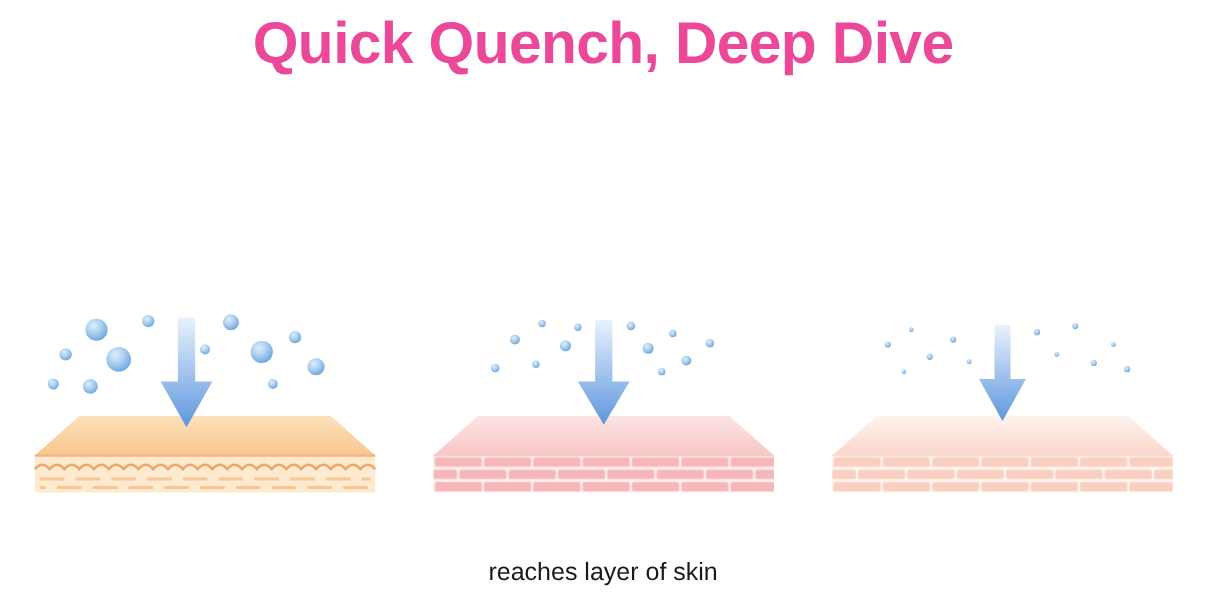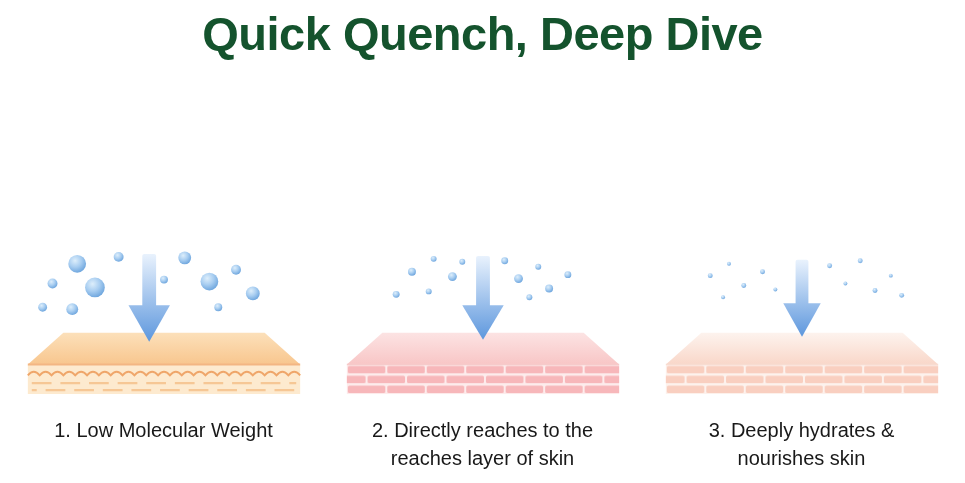--- a/index.html
+++ b/index.html
@@ -5,21 +5,21 @@
   html, body { margin:0; padding:0; background:#ffffff; }
   body {
     width:965px; height:483px; overflow:hidden;
     font-family:"Liberation Sans", sans-serif;
   }
   .page { width:965px; height:483px; display:flex; flex-direction:column; background:#ffffff; }
   .title {
     margin:0; padding-top:8px;
     text-align:center;
     font-size:47px; font-weight:800; letter-spacing:-0.5px;
-    color:#14532d; line-height:1.1;
+    color:#ec4899; line-height:1.1;
   }
   .panels {
     display:flex; justify-content:space-around; align-items:flex-start;
     margin-top:188px; padding:0 4px;
   }
   .panel {
     width:320px; margin:0;
     display:flex; flex-direction:column; align-items:center;
   }
   .illo { display:block; }
@@ -76,21 +76,21 @@
           <circle cx="57" cy="62" r="6"></circle>
           <circle cx="171" cy="10" r="6.5"></circle>
           <circle cx="150" cy="32" r="4"></circle>
           <circle cx="196" cy="34" r="9"></circle>
           <circle cx="223" cy="22" r="5"></circle>
           <circle cx="240" cy="46" r="7"></circle>
           <circle cx="205" cy="60" r="4"></circle>
         </g>
       </svg>
       <figcaption class="caption">
-        <span>1. Low Molecular Weight</span><br>
+        <br>
       </figcaption>
     </figure>
 
     <figure class="panel">
       <svg class="illo" viewBox="0 0 300 150" width="300" height="148" role="img">
         <defs>
           <radialGradient id="drop2" cx="0.38" cy="0.32" r="0.8">
             <stop offset="0" stop-color="#ddeefb"></stop>
             <stop offset="0.45" stop-color="#a9cef1"></stop>
             <stop offset="1" stop-color="#5d9ad8"></stop>
@@ -128,21 +128,21 @@
           <circle cx="129" cy="14" r="3"></circle>
           <circle cx="172" cy="13" r="3.5"></circle>
           <circle cx="186" cy="31" r="4.5"></circle>
           <circle cx="206" cy="19" r="3"></circle>
           <circle cx="217" cy="41" r="4"></circle>
           <circle cx="236" cy="27" r="3.5"></circle>
           <circle cx="197" cy="50" r="3"></circle>
         </g>
       </svg>
       <figcaption class="caption">
-        <span>2. Directly reaches to the</span><br>
+        <br>
         <span>reaches layer of skin</span>
       </figcaption>
     </figure>
 
     <figure class="panel">
       <svg class="illo" viewBox="0 0 300 150" width="300" height="148" role="img">
         <defs>
           <radialGradient id="drop3" cx="0.38" cy="0.32" r="0.8">
             <stop offset="0" stop-color="#ddeefb"></stop>
             <stop offset="0.45" stop-color="#a9cef1"></stop>
@@ -180,20 +180,16 @@
           <circle cx="110" cy="24" r="2.5"></circle>
           <circle cx="123" cy="42" r="2"></circle>
           <circle cx="178" cy="18" r="2.5"></circle>
           <circle cx="194" cy="36" r="2"></circle>
           <circle cx="209" cy="13" r="2.5"></circle>
           <circle cx="224" cy="43" r="2.5"></circle>
           <circle cx="240" cy="28" r="2"></circle>
           <circle cx="251" cy="48" r="2.5"></circle>
         </g>
       </svg>
-      <figcaption class="caption">
-        <span>3. Deeply hydrates &amp;</span><br>
-        <span>nourishes skin</span>
-      </figcaption>
     </figure>
 
   </div>
 </div>
 
 </body></html>

